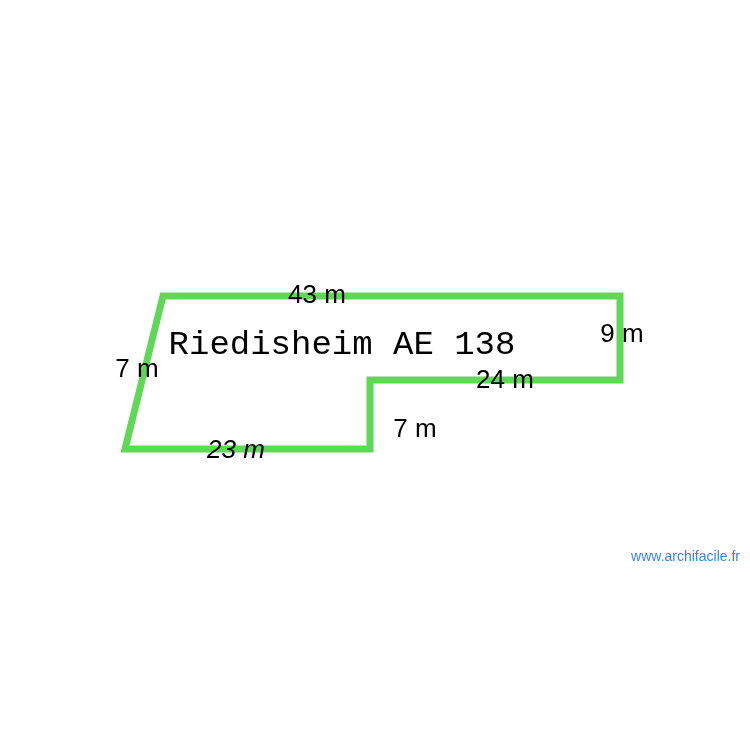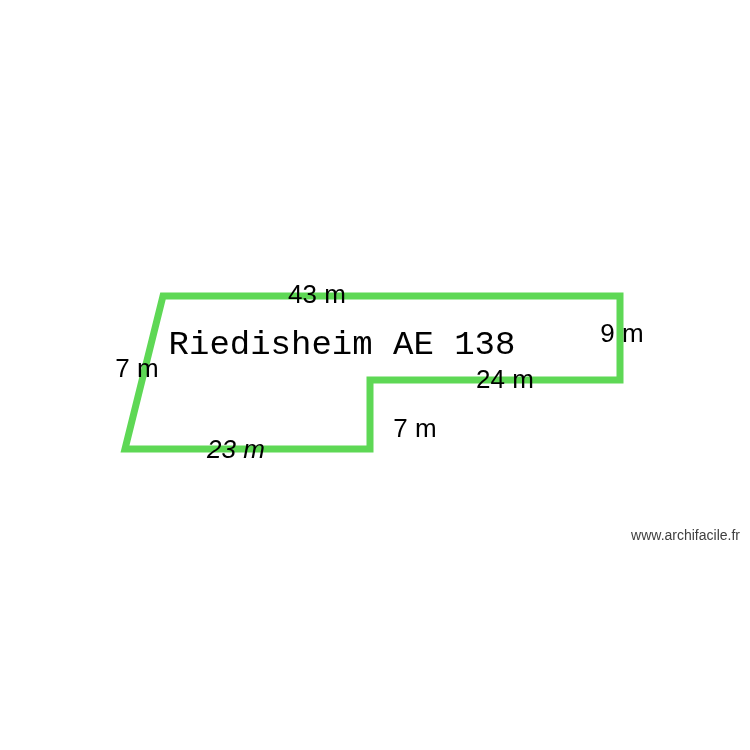--- a/index.html
+++ b/index.html
@@ -31,23 +31,23 @@
   }
   .measure-label {
     font-size: 26px;
   }
   .title-label {
     font-size: 34px;
   }
   .watermark {
     position: absolute;
     right: 10px;
-    top: 528px;
+    top: 549px;
     font-size: 14px;
-    color: #404040;
+    color: #3b82f6;
     white-space: nowrap;
     line-height: 1;
   }
 </style>
 </head>
 <body>
 
 <div class="canvas">
 
   <svg class="plan-svg" viewBox="0 0 750 750">

